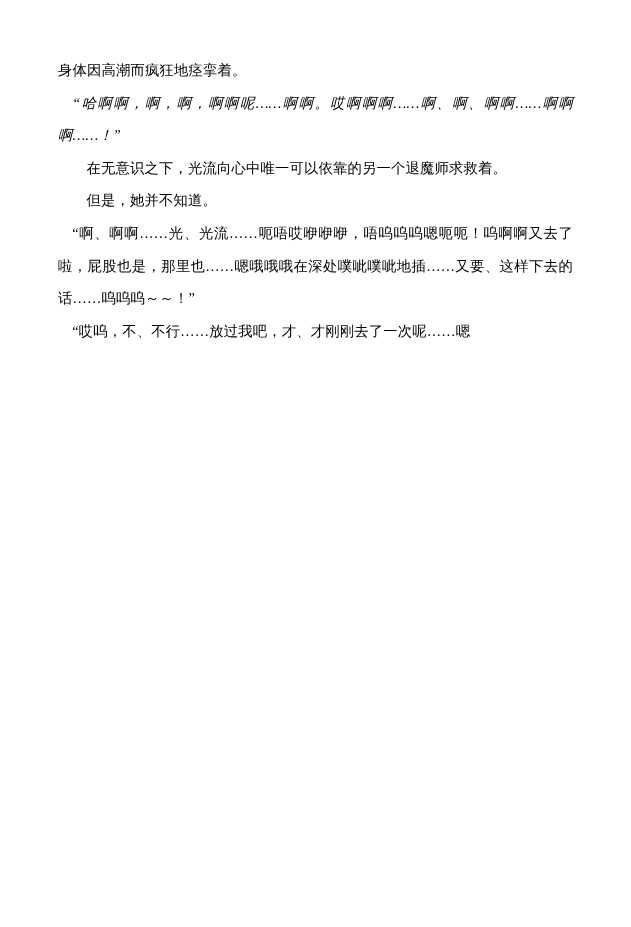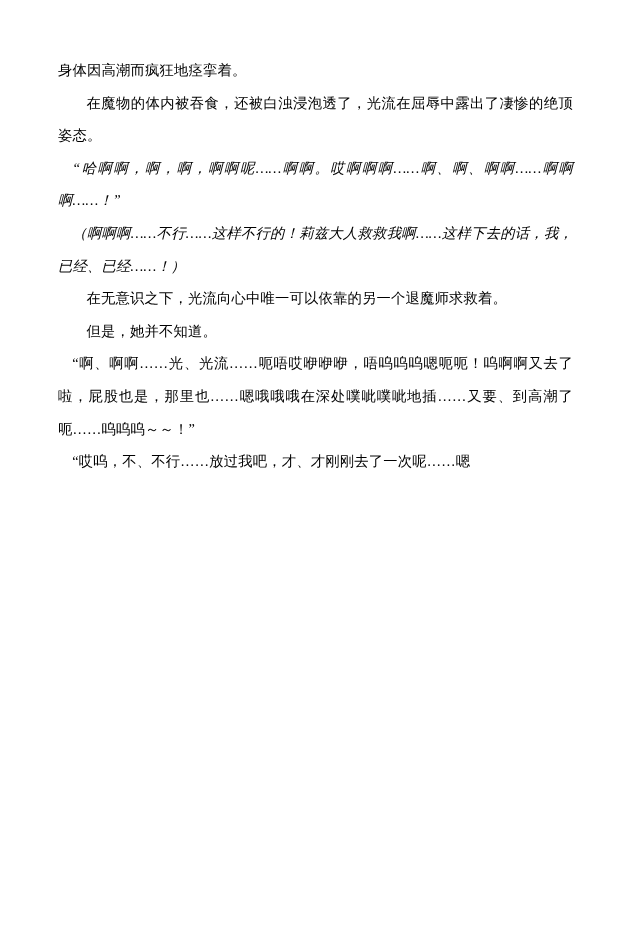--- a/index.html
+++ b/index.html
@@ -48,31 +48,29 @@
   }
 </style>
 </head>
 <body>
 
 <div class="page">
   <div class="doc-body">
 
     <p class="noindent">身体因高潮而疯狂地痉挛着。</p>
 
-    <p class="indent">在魔物的体内被吞食，还被白浊浸泡透了，光流在屈辱中露出了凄惨的绝顶姿态。</p>
 
     <p class="indent1 italic">“哈啊啊，啊，啊，啊啊呢……啊啊。哎啊啊啊……啊、啊、啊啊……啊啊啊……！”</p>
 
 
-    <p class="indent1 italic">（啊啊啊……不行……这样不行的！莉兹大人救救我啊……这样下去的话，我，已经、已经……！）</p>
 
     <p class="indent">在无意识之下，光流向心中唯一可以依靠的另一个退魔师求救着。</p>
 
     <p class="indent">但是，她并不知道。</p>
 
 
-    <p class="indent1">“啊、啊啊……光、光流……呃唔哎咿咿咿，唔呜呜呜嗯呃呃！呜啊啊又去了啦，屁股也是，那里也……嗯哦哦哦在深处噗呲噗呲地插……又要、到高潮了呃……呜呜呜～～！”</p>
+    <p class="indent1">“啊、啊啊……光、光流……呃唔哎咿咿咿，唔呜呜呜嗯呃呃！呜啊啊又去了啦，屁股也是，那里也……嗯哦哦哦在深处噗呲噗呲地插……又要、这样下去的话……呜呜呜～～！”</p>
 
 
     <p class="indent1">“哎呜，不、不行……放过我吧，才、才刚刚去了一次呢……嗯</p>
 
   </div>
 </div>
 
 </body></html>

